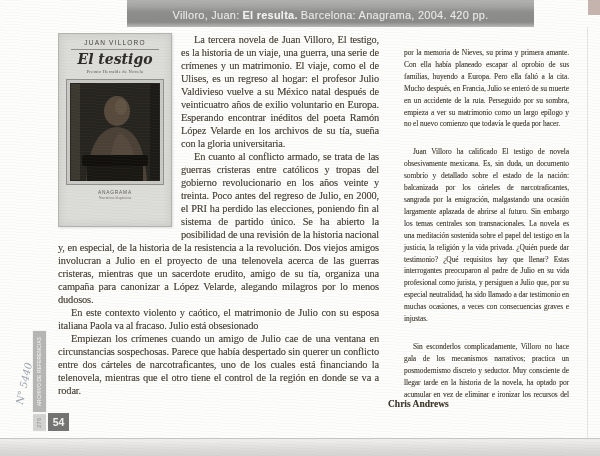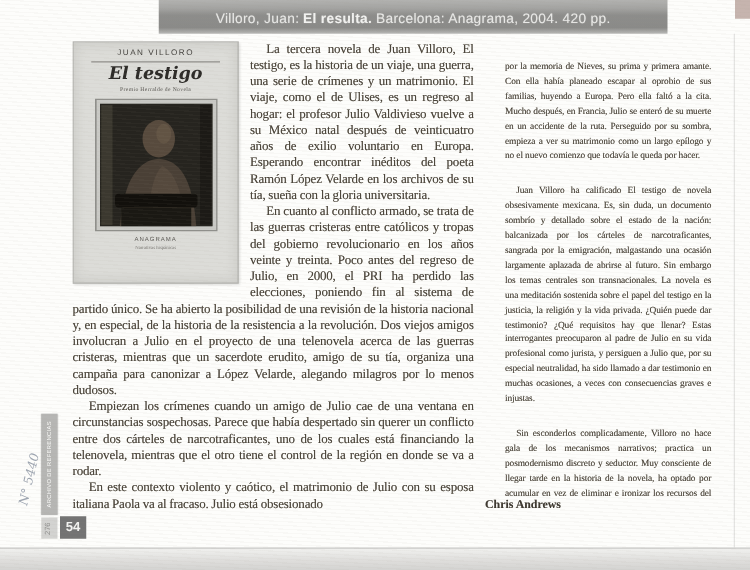--- a/index.html
+++ b/index.html
@@ -7,21 +7,21 @@
           font-family:"Liberation Serif",serif;}
   
   .header-band{position:absolute;left:127px;top:0;width:407px;height:27px;
     background:linear-gradient(180deg,#b2b2b0 0%,#a3a3a1 25%,#8d8d8b 45%,#8a8a88 82%,#b9b9b7 100%);
     display:flex;align-items:center;justify-content:center;
     font-family:"Liberation Sans",sans-serif;font-size:11px;color:#e9e9e7;
     letter-spacing:.25px;text-shadow:0 0 1px rgba(255,255,255,.35);padding-top:3px;box-sizing:border-box;}
   .header-band b{font-weight:bold;color:#f2f2f0;margin:0 3px 0 3px;}
   .corner-patch{position:absolute;right:0;top:0;width:12px;height:15px;background:#a98e84;opacity:.65;}
   
-  .cover{float:left;width:133px;height:194px;margin:0 9px 6px 0;background:#dcdcd8;
+  .cover{float:left;width:114px;height:194px;margin:0 9px 6px 0;background:#dcdcd8;
     border:1px solid #b3b3af;box-shadow:inset 0 0 10px rgba(60,60,50,.12),1px 1px 2px rgba(0,0,0,.12);
     text-align:center;box-sizing:border-box;padding-top:5px;position:relative;}
   .cover .author{font-family:"Liberation Sans",sans-serif;font-size:6.5px;letter-spacing:1.2px;color:#45433f;}
   .cover .rule{width:78%;margin:3px auto 2px auto;border-top:1px solid #908e8a;}
   .cover .title{font-family:"DejaVu Serif",serif;font-style:italic;font-weight:bold;
     font-size:14px;color:#2d2b28;line-height:15px;}
   .cover .subtitle{font-size:4.5px;color:#56544f;margin-top:2px;letter-spacing:.3px;}
   .cover .photo{width:90px;height:98px;margin:6px auto 0 auto;background:#26241f;
     border:3px solid #c9c9c5;outline:1px solid #8f8f8b;}
   .cover .photo svg{display:block;width:100%;height:100%;}
@@ -95,22 +95,22 @@
           <path d="M38 98 C39 68 45 53 50 50 C60 55 66 70 68 98 Z" fill="#5e5143" opacity=".55"></path>
           <rect x="12" y="72" width="66" height="11" rx="3" fill="#12100c"></rect>
           <rect x="17" y="83" width="56" height="15" fill="#1a1813"></rect>
         </svg>
       </div>
       <div class="publisher">ANAGRAMA</div>
       <div class="collection">Narrativas hispánicas</div>
     </div>
     <p>La tercera novela de Juan Villoro, El testigo, es la historia de un viaje, una guerra, una serie de crímenes y un matrimonio. El viaje, como el de Ulises, es un regreso al hogar: el profesor Julio Valdivieso vuelve a su México natal después de veinticuatro años de exilio voluntario en Europa. Esperando encontrar inéditos del poeta Ramón López Velarde en los archivos de su tía, sueña con la gloria universitaria.</p>
     <p>En cuanto al conflicto armado, se trata de las guerras cristeras entre católicos y tropas del gobierno revolucionario en los años veinte y treinta. Poco antes del regreso de Julio, en 2000, el PRI ha perdido las elecciones, poniendo fin al sistema de partido único. Se ha abierto la posibilidad de una revisión de la historia nacional y, en especial, de la historia de la resistencia a la revolución. Dos viejos amigos involucran a Julio en el proyecto de una telenovela acerca de las guerras cristeras, mientras que un sacerdote erudito, amigo de su tía, organiza una campaña para canonizar a López Velarde, alegando milagros por lo menos dudosos.</p>
+    <p>En este contexto violento y caótico, el matrimonio de Julio con su esposa italiana Paola va al fracaso. Julio está obsesionado</p>
     <p>Empiezan los crímenes cuando un amigo de Julio cae de una ventana en circunstancias sospechosas. Parece que había despertado sin querer un conflicto entre dos cárteles de narcotraficantes, uno de los cuales está financiando la telenovela, mientras que el otro tiene el control de la región en donde se va a rodar.</p>
-    <p>En este contexto violento y caótico, el matrimonio de Julio con su esposa italiana Paola va al fracaso. Julio está obsesionado</p>
   </div>
 
   <div class="col-right">
     <p class="noindent">por la memoria de Nieves, su prima y primera amante. Con ella había planeado escapar al oprobio de sus familias, huyendo a Europa. Pero ella faltó a la cita. Mucho después, en Francia, Julio se enteró de su muerte en un accidente de la ruta. Perseguido por su sombra, empieza a ver su matrimonio como un largo epílogo y no el nuevo comienzo que todavía le queda por hacer.</p>
     <p>Juan Villoro ha calificado El testigo de novela obsesivamente mexicana. Es, sin duda, un documento sombrío y detallado sobre el estado de la nación: balcanizada por los cárteles de narcotraficantes, sangrada por la emigración, malgastando una ocasión largamente aplazada de abrirse al futuro. Sin embargo los temas centrales son transnacionales. La novela es una meditación sostenida sobre el papel del testigo en la justicia, la religión y la vida privada. ¿Quién puede dar testimonio? ¿Qué requisitos hay que llenar? Estas interrogantes preocuparon al padre de Julio en su vida profesional como jurista, y persiguen a Julio que, por su especial neutralidad, ha sido llamado a dar testimonio en muchas ocasiones, a veces con consecuencias graves e injustas.</p>
     <p>Sin esconderlos complicadamente, Villoro no hace gala de los mecanismos narrativos; practica un posmodernismo discreto y seductor. Muy consciente de llegar tarde en la historia de la novela, ha optado por acumular en vez de eliminar e ironizar los recursos del realismo decimonónico, como las generalizaciones aforísticas («La historia no es lo que sucede, es el relato que aceptamos para la realidad») o la inclusión de detalles superfluos para procurar un efecto de realidad (por ejemplo, el viejo lechero que el narrador ve en México D.F.: «desde mi infancia, con calcetines de neón, caminaba en la noche»). De esta manera, su experimento resulta un mundo ficticio excepcionalmente vívido, y una demostración del poder testimonial de la ficción.</p>
   </div>
   <div class="signature">Chris Andrews</div>
 
   <div class="hand-note">N° 5440</div>

